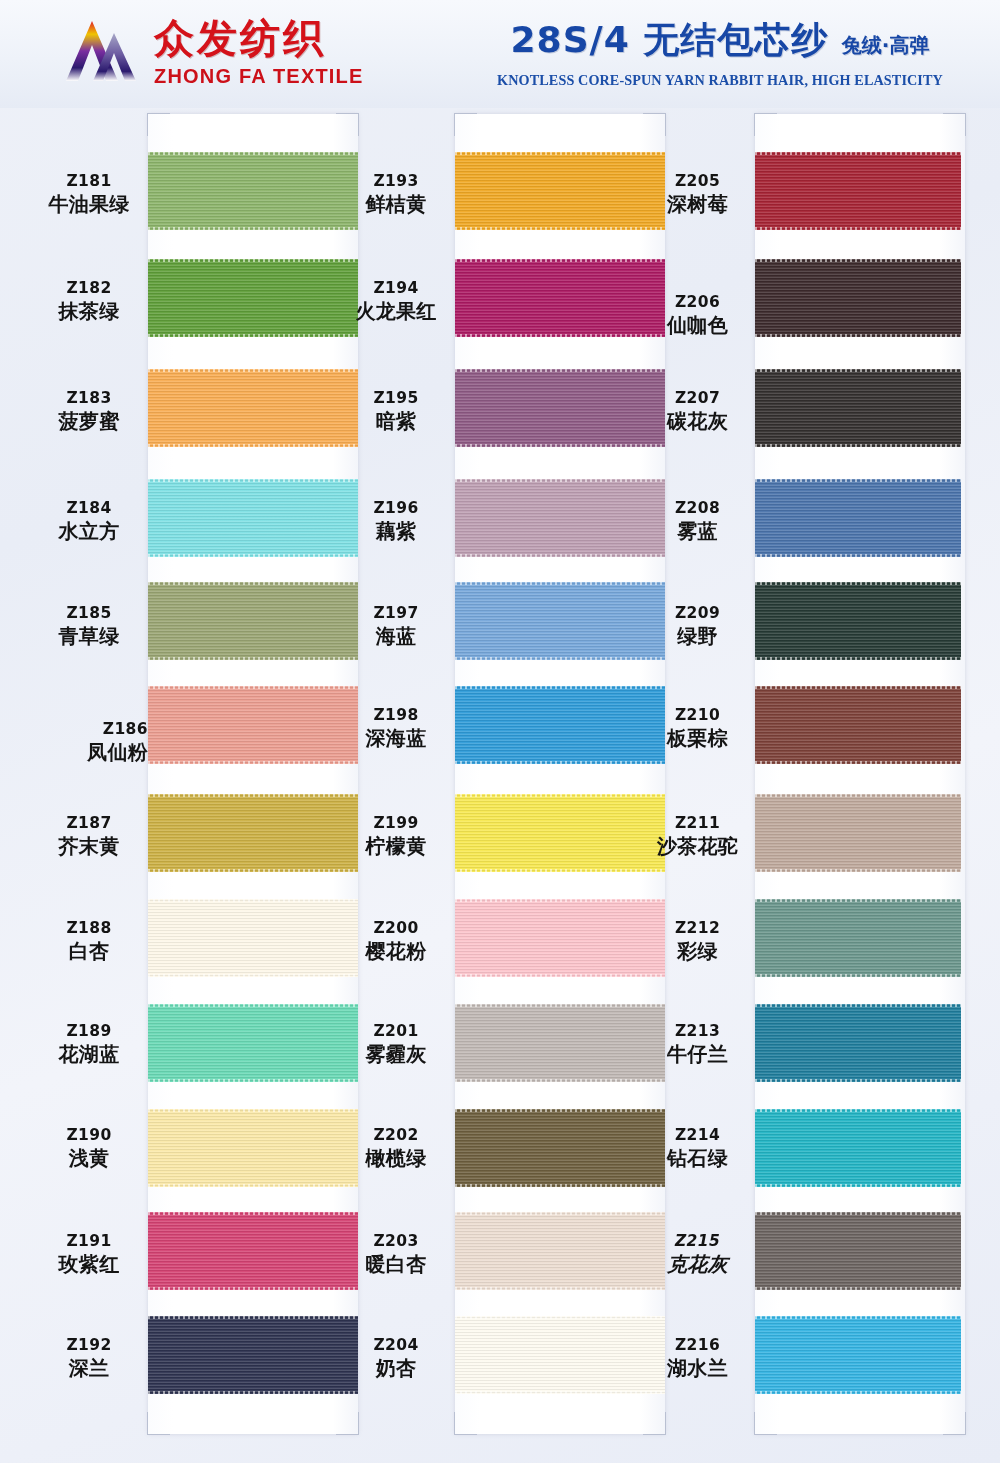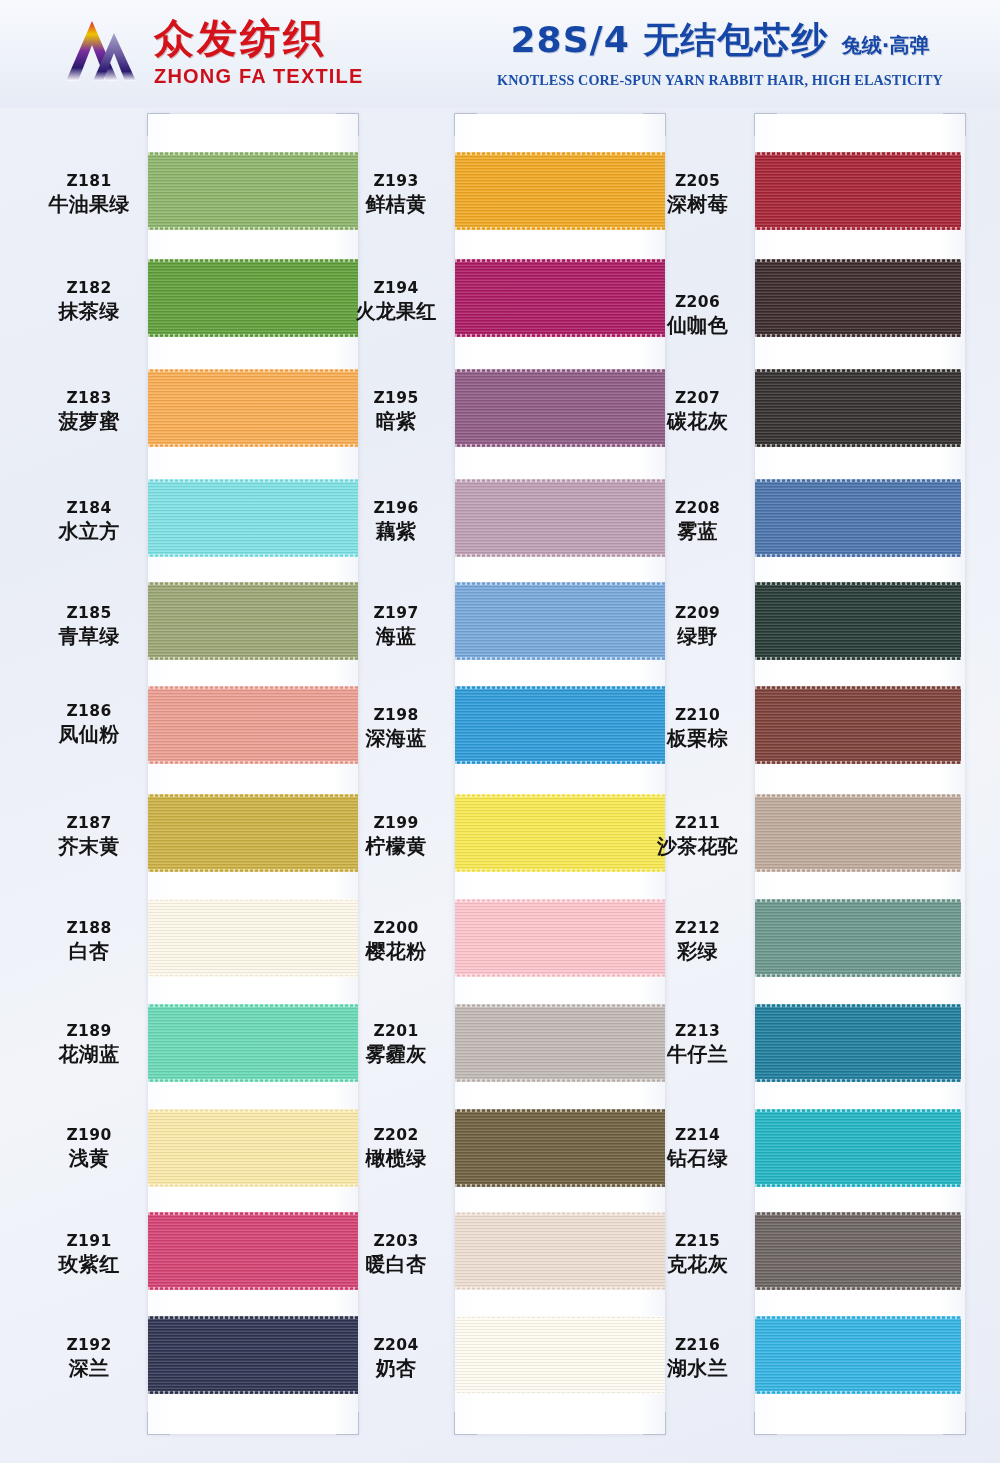--- a/index.html
+++ b/index.html
@@ -260,21 +260,21 @@
           <span class="name">菠萝蜜</span>
         </div>
         <div class="label" style="top: 385px;">
           <span class="code">Z184</span>
           <span class="name">水立方</span>
         </div>
         <div class="label" style="top: 490px;">
           <span class="code">Z185</span>
           <span class="name">青草绿</span>
         </div>
-        <div class="label" style="top: 588px;">
+        <div class="label" style="top: 606px; text-align: right;">
           <span class="code">Z186</span>
           <span class="name">凤仙粉</span>
         </div>
         <div class="label" style="top: 700px;">
           <span class="code">Z187</span>
           <span class="name">芥末黄</span>
         </div>
         <div class="label" style="top: 805px;">
           <span class="code">Z188</span>
           <span class="name">白杏</span>
@@ -518,21 +518,21 @@
           <span class="name">彩绿</span>
         </div>
         <div class="label" style="top: 908px;">
           <span class="code">Z213</span>
           <span class="name">牛仔兰</span>
         </div>
         <div class="label" style="top: 1012px;">
           <span class="code">Z214</span>
           <span class="name">钻石绿</span>
         </div>
-        <div class="label" style="top: 1118px;">
+        <div class="label" style="top: 1118px; font-style: italic;">
           <span class="code">Z215</span>
           <span class="name">克花灰</span>
         </div>
         <div class="label" style="top: 1222px;">
           <span class="code">Z216</span>
           <span class="name">湖水兰</span>
         </div>
       </div>
     <div class="card-strip">
       <div class="crop tl" style="top:-1px;left:-1px"></div>

